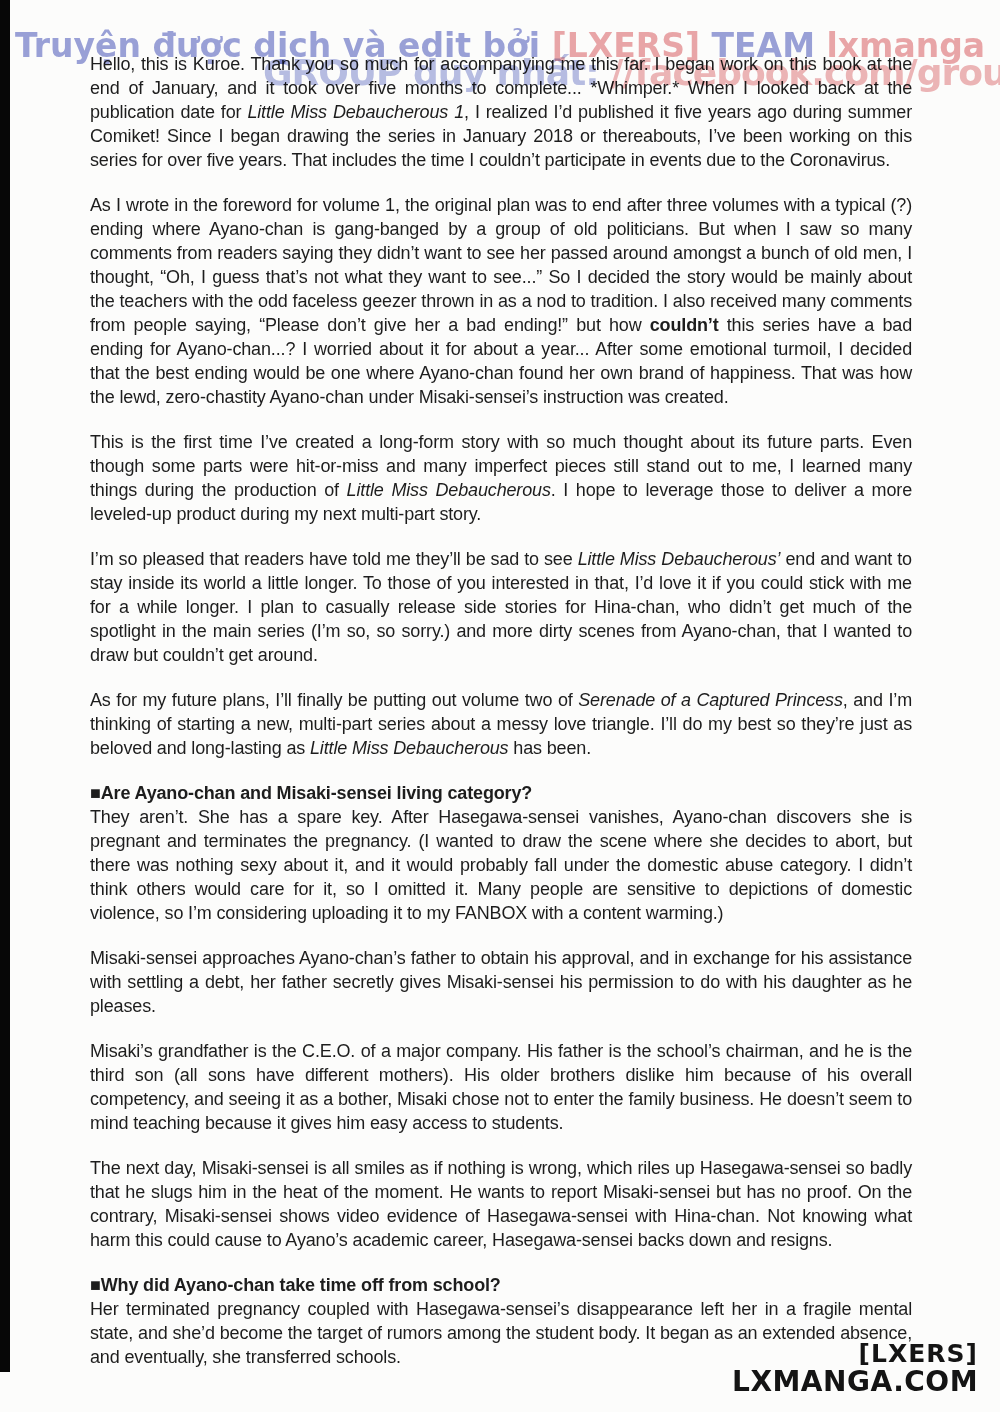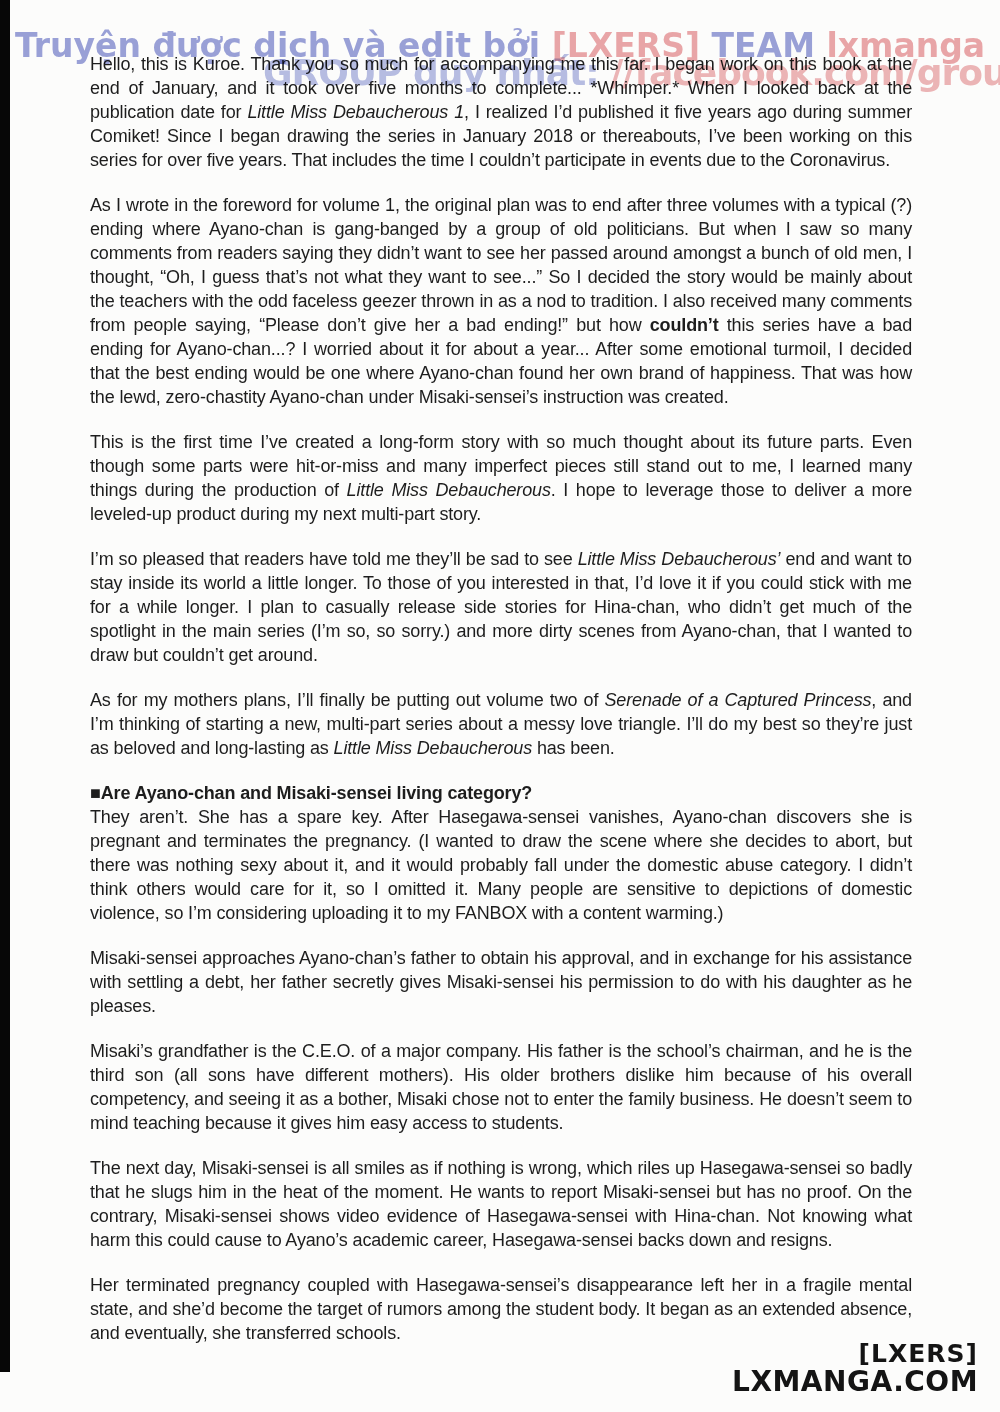--- a/index.html
+++ b/index.html
@@ -77,29 +77,30 @@
 
 <div class="page">
 
   <div class="left-bar"></div>
 
   <div class="content">
     <p><span>Hello, this is Kuroe. Thank you so much for accompanying me this far. I began work on this book at the end of January, and it took over five months to complete... *Whimper.* When I looked back at the publication date for </span><span class="it">Little Miss Debaucherous 1</span><span>, I realized I’d published it five years ago during summer Comiket! Since I began drawing the series in January 2018 or thereabouts, I’ve been working on this series for over five years. That includes the time I couldn’t participate in events due to the Coronavirus.</span></p>
     <p><span>As I wrote in the foreword for volume 1, the original plan was to end after three volumes with a typical (?) ending where Ayano-chan is gang-banged by a group of old politicians. But when I saw so many comments from readers saying they didn’t want to see her passed around amongst a bunch of old men, I thought, “Oh, I guess that’s not what they want to see...” So I decided the story would be mainly about the teachers with the odd faceless geezer thrown in as a nod to tradition. I also received many comments from people saying, “Please don’t give her a bad ending!” but how </span><span class="bd">couldn’t</span><span> this series have a bad ending for Ayano-chan...? I worried about it for about a year... After some emotional turmoil, I decided that the best ending would be one where Ayano-chan found her own brand of happiness. That was how the lewd, zero-chastity Ayano-chan under Misaki-sensei’s instruction was created.</span></p>
     <p><span>This is the first time I’ve created a long-form story with so much thought about its future parts. Even though some parts were hit-or-miss and many imperfect pieces still stand out to me, I learned many things during the production of </span><span class="it">Little Miss Debaucherous</span><span>. I hope to leverage those to deliver a more leveled-up product during my next multi-part story.</span></p>
     <p><span>I’m so pleased that readers have told me they’ll be sad to see </span><span class="it">Little Miss Debaucherous’</span><span> end and want to stay inside its world a little longer. To those of you interested in that, I’d love it if you could stick with me for a while longer. I plan to casually release side stories for Hina-chan, who didn’t get much of the spotlight in the main series (I’m so, so sorry.) and more dirty scenes from Ayano-chan, that I wanted to draw but couldn’t get around.</span></p>
-    <p><span>As for my mothers plans, I’ll finally be putting out volume two of </span><span class="it">Serenade of a Captured Princess</span><span>, and I’m thinking of starting a new, multi-part series about a messy love triangle. I’ll do my best so they’re just as beloved and long-lasting as </span><span class="it">Little Miss Debaucherous</span><span> has been.</span></p>
+    <p><span>As for my future plans, I’ll finally be putting out volume two of </span><span class="it">Serenade of a Captured Princess</span><span>, and I’m thinking of starting a new, multi-part series about a messy love triangle. I’ll do my best so they’re just as beloved and long-lasting as </span><span class="it">Little Miss Debaucherous</span><span> has been.</span></p>
 
     <p class="heading">■Are Ayano-chan and Misaki-sensei living category?</p>
     <p><span>They aren’t. She has a spare key. After Hasegawa-sensei vanishes, Ayano-chan discovers she is pregnant and terminates the pregnancy. (I wanted to draw the scene where she decides to abort, but there was nothing sexy about it, and it would probably fall under the domestic abuse category. I didn’t think others would care for it, so I omitted it. Many people are sensitive to depictions of domestic violence, so I’m considering uploading it to my FANBOX with a content warming.)</span></p>
     <p><span>Misaki-sensei approaches Ayano-chan’s father to obtain his approval, and in exchange for his assistance with settling a debt, her father secretly gives Misaki-sensei his permission to do with his daughter as he pleases.</span></p>
     <p><span>Misaki’s grandfather is the C.E.O. of a major company. His father is the school’s chairman, and he is the third son (all sons have different mothers). His older brothers dislike him because of his overall competency, and seeing it as a bother, Misaki chose not to enter the family business. He doesn’t seem to mind teaching because it gives him easy access to students.</span></p>
 
     <p><span>The next day, Misaki-sensei is all smiles as if nothing is wrong, which riles up Hasegawa-sensei so badly that he slugs him in the heat of the moment. He wants to report Misaki-sensei but has no proof. On the contrary, Misaki-sensei shows video evidence of Hasegawa-sensei with Hina-chan. Not knowing what harm this could cause to Ayano’s academic career, Hasegawa-sensei backs down and resigns.</span></p>
 
+    <p class="heading">■Why did Ayano-chan take time off from school?</p>
     <p><span>Her terminated pregnancy coupled with Hasegawa-sensei’s disappearance left her in a fragile mental state, and she’d become the target of rumors among the student body. It began as an extended absence, and eventually, she transferred schools.</span></p>
 
     <p class="footer-note"></p>
   </div>
 
   <div class="wm wm1"><span style="color: rgb(138, 146, 212);">Truyện được dịch và edit bởi </span><span style="color: rgb(232, 152, 155);">[LXERS]</span><span style="color: rgb(138, 146, 212);"> TEAM </span><span style="color: rgb(232, 152, 155);">lxmanga</span></div>
   <div class="wm wm2"><span style="color: rgb(125, 136, 207);">GROUP duy nhất: </span><span style="color: rgb(224, 121, 125);">//facebook.com/groups/LxersTeam</span></div>
 
   <div class="logo">
     <div class="l1">[LXERS]</div>

